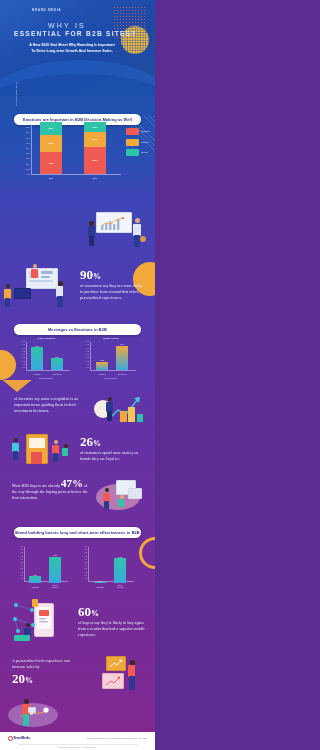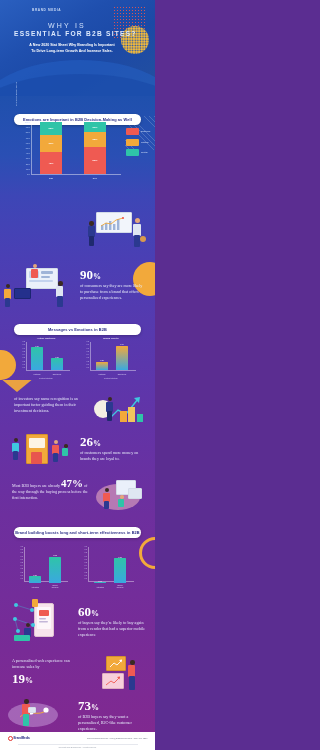--- a/index.html
+++ b/index.html
@@ -593,21 +593,21 @@
     </div>
     <div class="statblock" style="left:78px; top:10px; width:70px;">
       <div class="statnum"><span>60</span><span class="pct">%</span></div>
       <div class="stattxt">of buyers say they're likely to buy again from a vendor that had a superior mobile experience</div>
     </div>
   </div>
 
   <div class="sec10">
     <div class="statblock" style="left:12px; top:8px; width:72px;">
       <div class="stattxt" style="margin-top:0;">A personalized web experience can increase sales by</div>
-      <div class="statnum" style="margin-top:2px;"><span>19</span><span class="pct">%</span></div>
+      <div class="statnum" style="margin-top:2px;"><span>20</span><span class="pct">%</span></div>
     </div>
     <div class="ill" style="left:92px; top:4px; width:58px; height:40px;">
       <div class="board" style="left:14px; top:2px; width:20px; height:15px; background:#f2a93b; border-color:#d4902c;"></div>
       <svg style="position:absolute; left:17px; top:5px;" width="14" height="9" viewBox="0 0 14 9">
         <polyline points="1,8 5,4 8,6 13,1" fill="none" stroke="#ffffff" stroke-width=".9"></polyline>
         <path d="M10,1 L13,0.5 L12.5,3.5 Z" fill="#ffffff"></path>
       </svg>
       <div class="board" style="left:10px; top:19px; width:22px; height:16px; background:#f7cfda; border-color:#e0aec0;"></div>
       <svg style="position:absolute; left:13px; top:22px;" width="16" height="10" viewBox="0 0 16 10">
         <polyline points="1,9 6,5 9,7 15,1" fill="none" stroke="#ef5a52" stroke-width=".9"></polyline>
@@ -625,24 +625,20 @@
       <svg style="position:absolute; left:10px; top:8px;" width="42" height="16" viewBox="0 0 42 16">
         <path d="M2,12 C10,2 20,14 30,4" fill="none" stroke="#f2a93b" stroke-width="1"></path>
         <circle cx="13" cy="7" r="2.6" fill="#ffffff"></circle>
         <circle cx="28" cy="5" r="2.6" fill="#ffffff"></circle>
       </svg>
       <div class="fig-head" style="left:16px; top:2px; width:4.5px; height:4.5px; background:#3a2a22;"></div>
       <div class="fig-body" style="left:14px; top:7px; width:7.5px; height:11px; background:#ef5a52;"></div>
       <div class="fig-body" style="left:15px; top:17px; width:5.5px; height:12px; background:#2fc4a8;"></div>
       <div class="board" style="left:20px; top:10px; width:8px; height:6px; background:#dfe6f2;"></div>
     </div>
-    <div class="statblock" style="left:78px; top:4px; width:70px;">
-      <div class="statnum"><span>73</span><span class="pct">%</span></div>
-      <div class="stattxt">of B2B buyers say they want a personalized, B2C-like customer experience.</div>
-    </div>
   </div>
 
   <div class="footer">
     <div class="foot-row">
       <div class="foot-logo">
         <div class="foot-logo-mark"></div>
         <div class="foot-logo-text">BrandMedia</div>
       </div>
       <div class="foot-contact">www.brandmedia.com  |  info@brandmedia.com  |  123-456-7890</div>
     </div>

